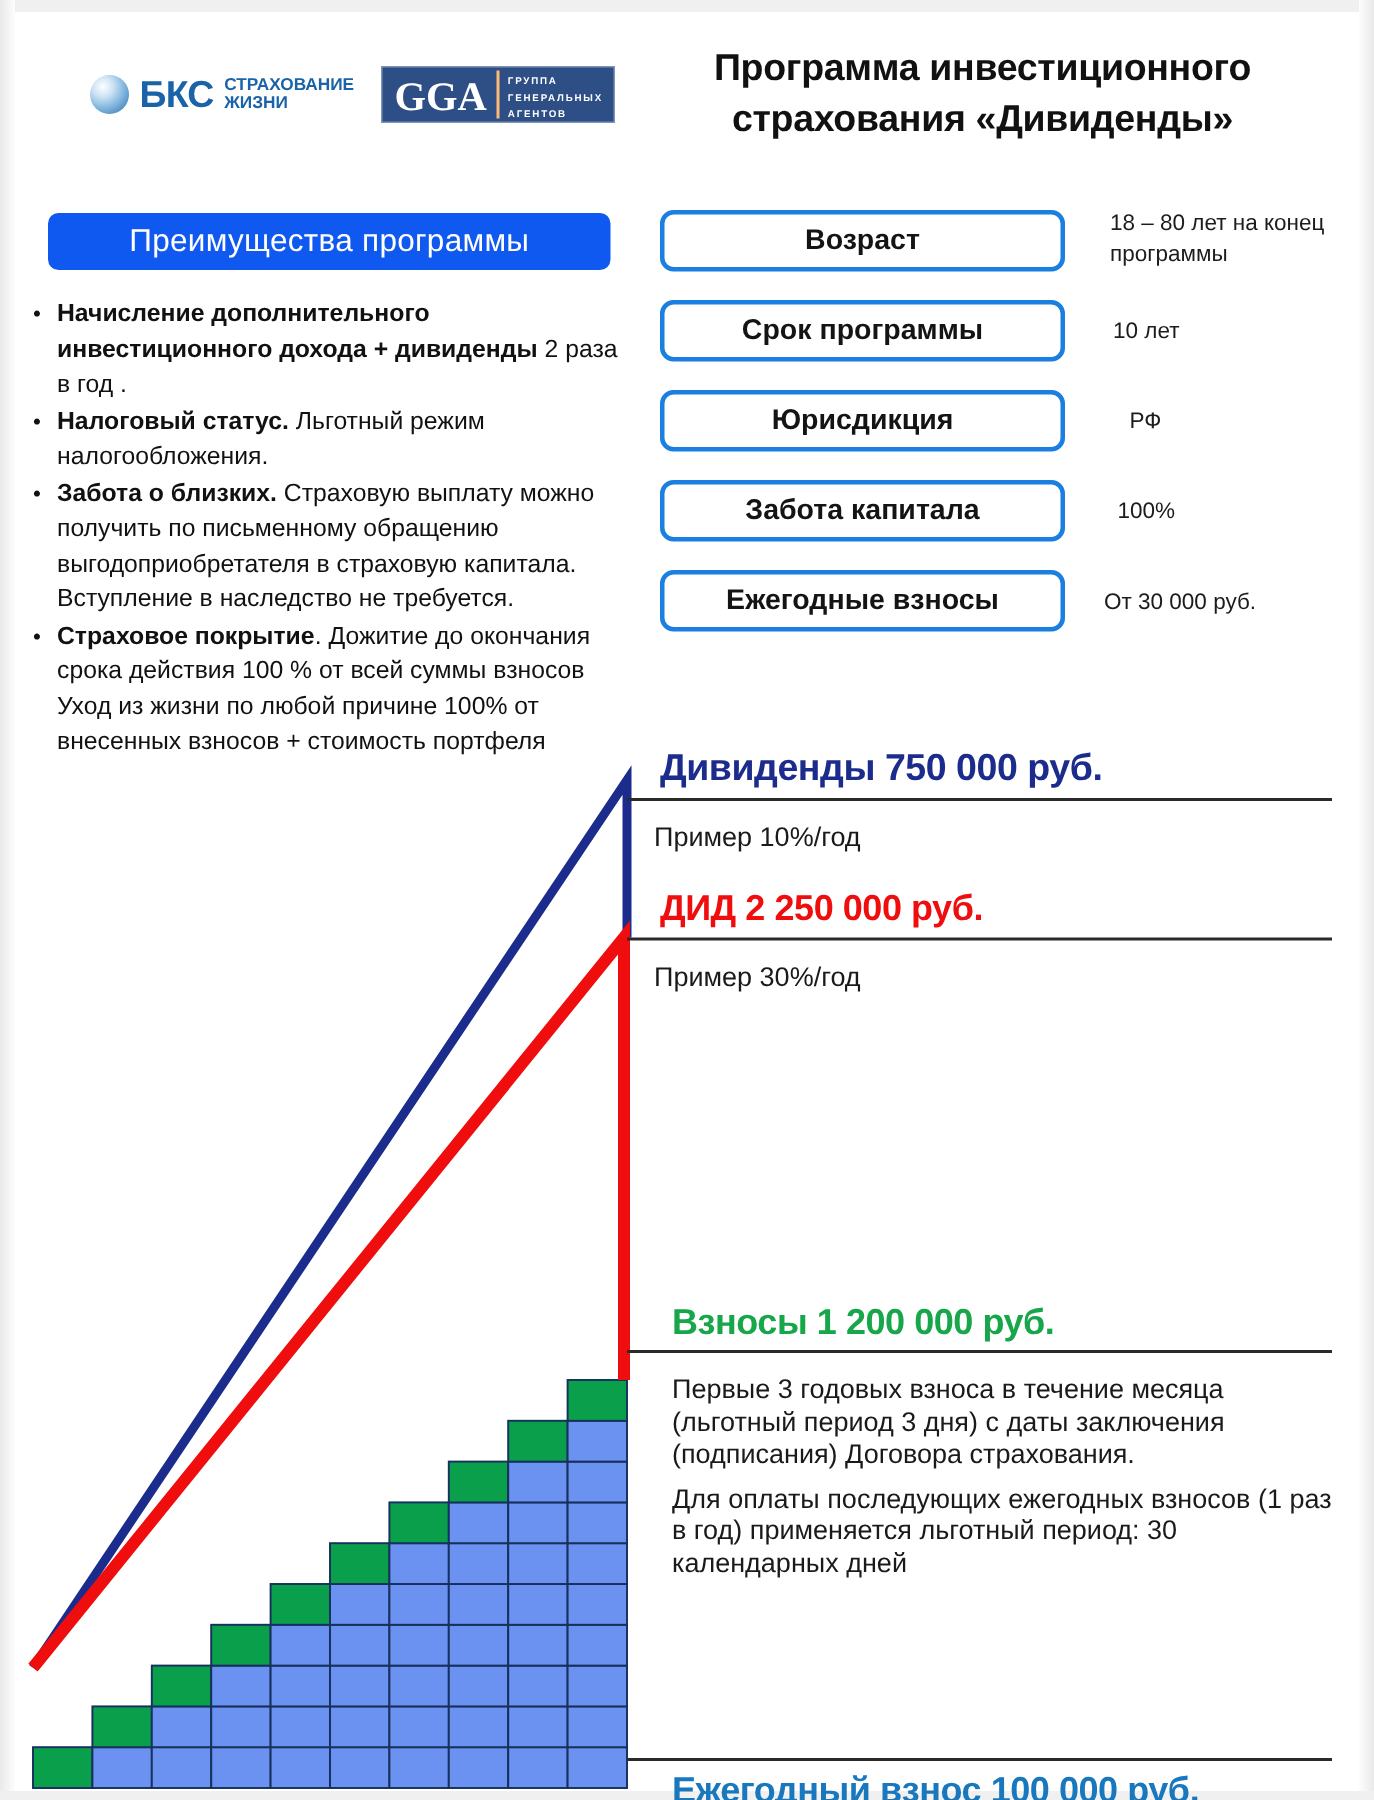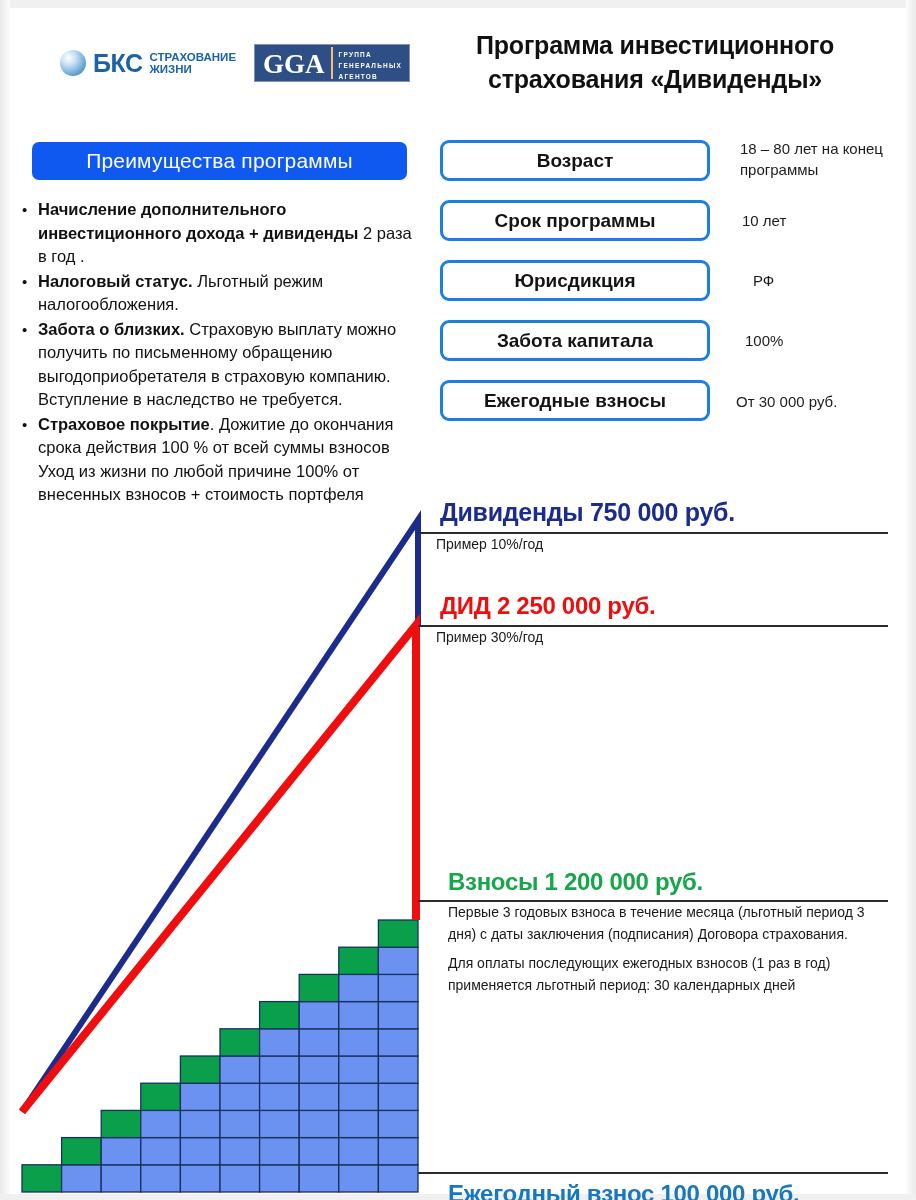--- a/index.html
+++ b/index.html
@@ -83,21 +83,21 @@
   .param-val {
     position: absolute; font-size: 15px; color: #1c1c1c; line-height: 21px;
   }
 
   
   .chart { position: absolute; left: 0; top: 480px; width: 796px; height: 720px; }
 
   .band { position: absolute; left: 418px; width: 470px; }
   .band-title { font-weight: bold; letter-spacing: -0.3px; white-space: nowrap; }
   .band-rule { border-top: 2px solid #2b2b2b; }
-  .band-body { font-size: 14px; line-height: 21.5px; color: #1a1a1a; padding-left: 18px; padding-top: 0; }
+  .band-body { font-size: 18px; line-height: 21.5px; color: #1a1a1a; padding-left: 18px; padding-top: 14px; }
   .band-body p { margin-bottom: 2px; }
 
   svg.stair { position: absolute; left: 0; top: 0; width: 916px; height: 720px; }
 </style>
 </head>
 <body>
 
 <div id="page">
   <div class="top-band"></div>
   <div class="edge-left"></div>
@@ -131,21 +131,21 @@
     <div class="adv-item">
       <div class="adv-bullet">•</div>
       <div class="adv-text"><b>Начисление дополнительного инвестиционного дохода  + дивиденды</b><span> 2 раза в год .</span></div>
     </div>
     <div class="adv-item">
       <div class="adv-bullet">•</div>
       <div class="adv-text"><b>Налоговый статус.</b><span> Льготный режим налогообложения.</span></div>
     </div>
     <div class="adv-item">
       <div class="adv-bullet">•</div>
-      <div class="adv-text"><b>Забота о близких.</b><span> Страховую выплату можно  получить по письменному обращению  выгодоприобретателя в страховую компанию.  Вступление в наследство не требуется.</span></div>
+      <div class="adv-text"><b>Забота о близких.</b><span> Страховую выплату можно  получить по письменному обращению  выгодоприобретателя в страховую капитала.  Вступление в наследство не требуется.</span></div>
     </div>
     <div class="adv-item">
       <div class="adv-bullet">•</div>
       <div class="adv-text"><b>Страховое покрытие</b><span>. Дожитие до окончания срока действия 100 % от всей суммы взносов Уход из жизни по любой причине 100%  от внесенных взносов + стоимость портфеля</span></div>
     </div>
   </div>
 
   <div class="params">
     <div class="param-row">
       <div class="param-box">Возраст</div>

